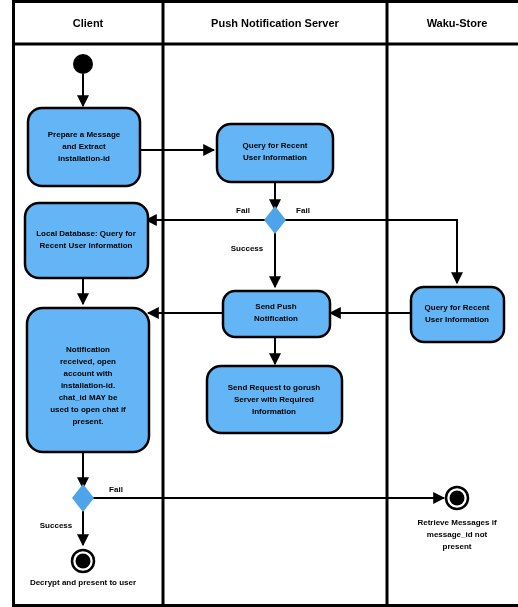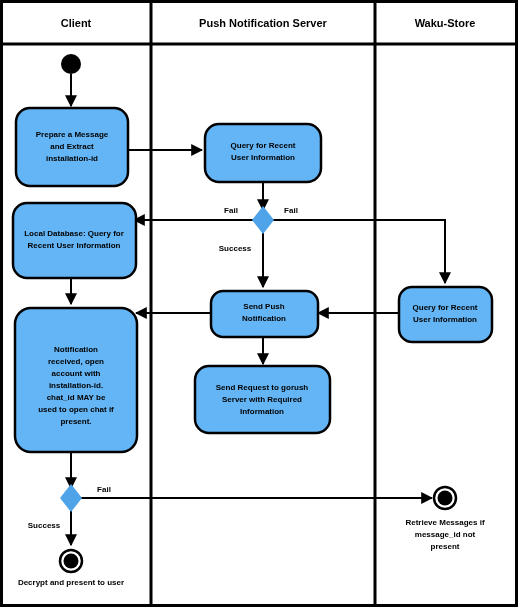--- a/index.html
+++ b/index.html
@@ -10,20 +10,21 @@
   body {
     width: 518px;
     height: 607px;
     font-family: "Liberation Sans", sans-serif;
     overflow: hidden;
   }
   #diagram-root {
     position: relative;
     width: 430px;
     height: 607px;
+    margin-left: 12px;
   }
   svg.diagram {
     display: block;
     width: 518px;
     height: 607px;
   }
   text {
     font-family: "Liberation Sans", sans-serif;
     fill: #000000;
   }

